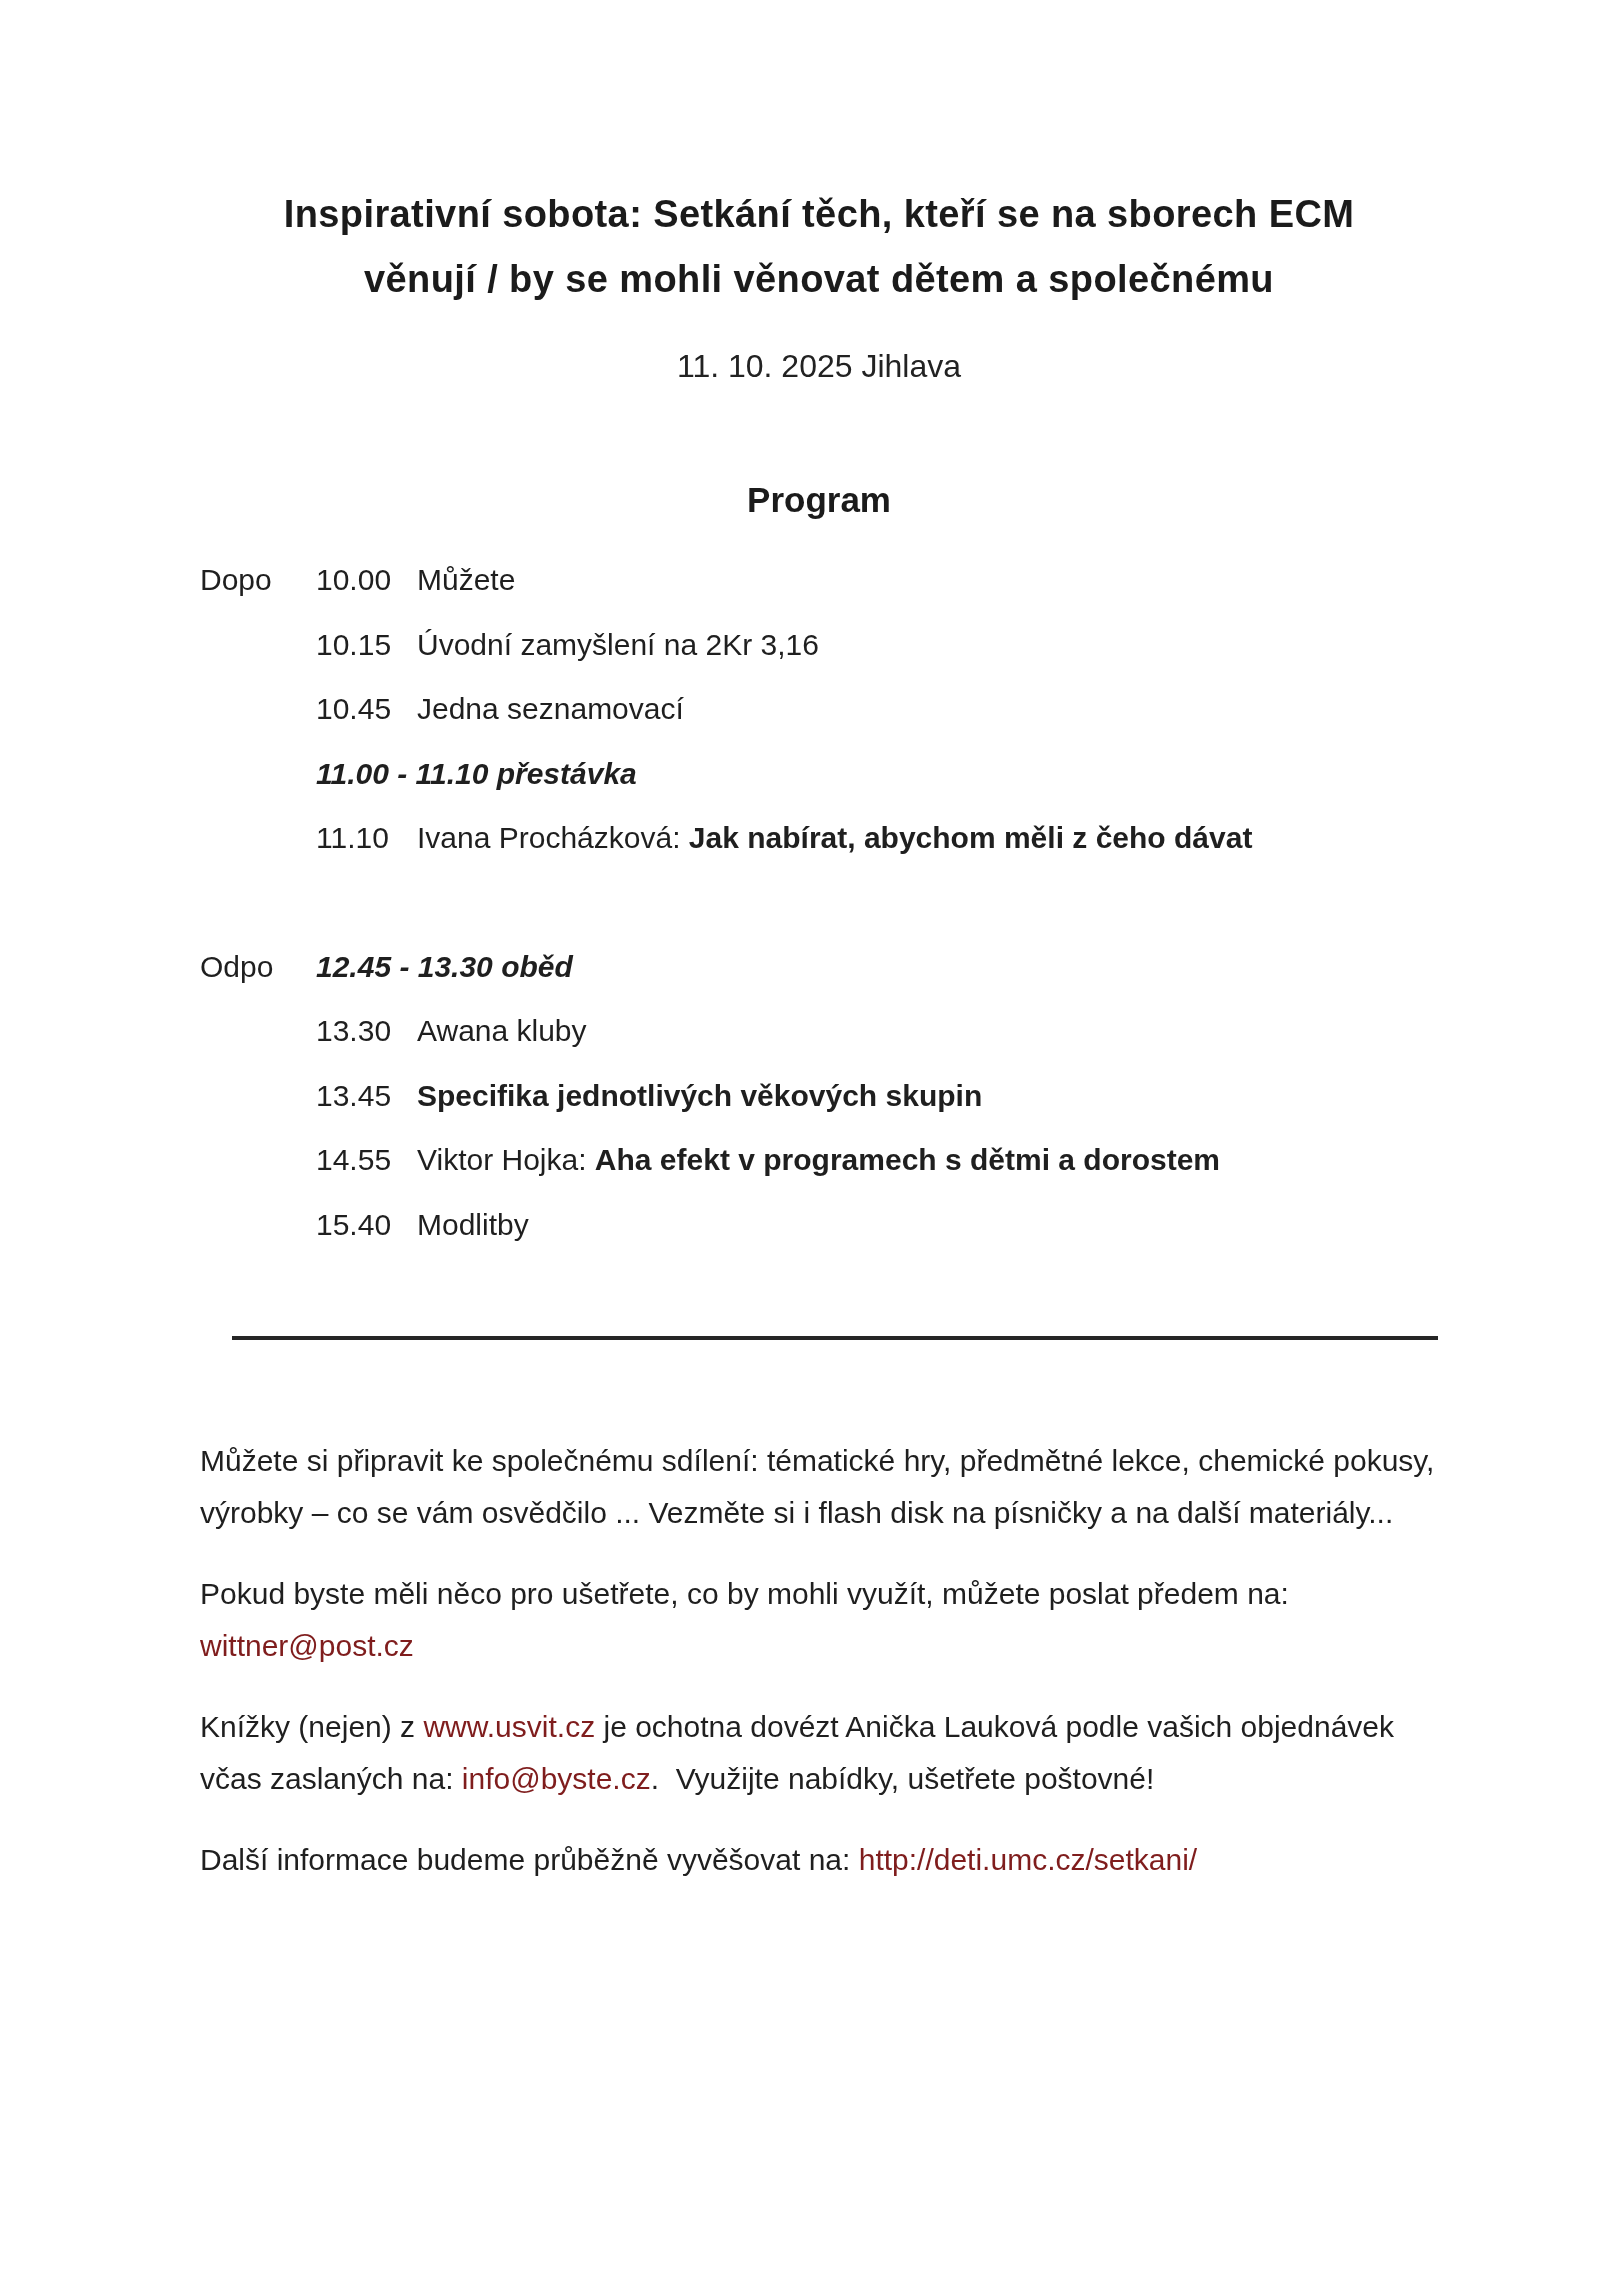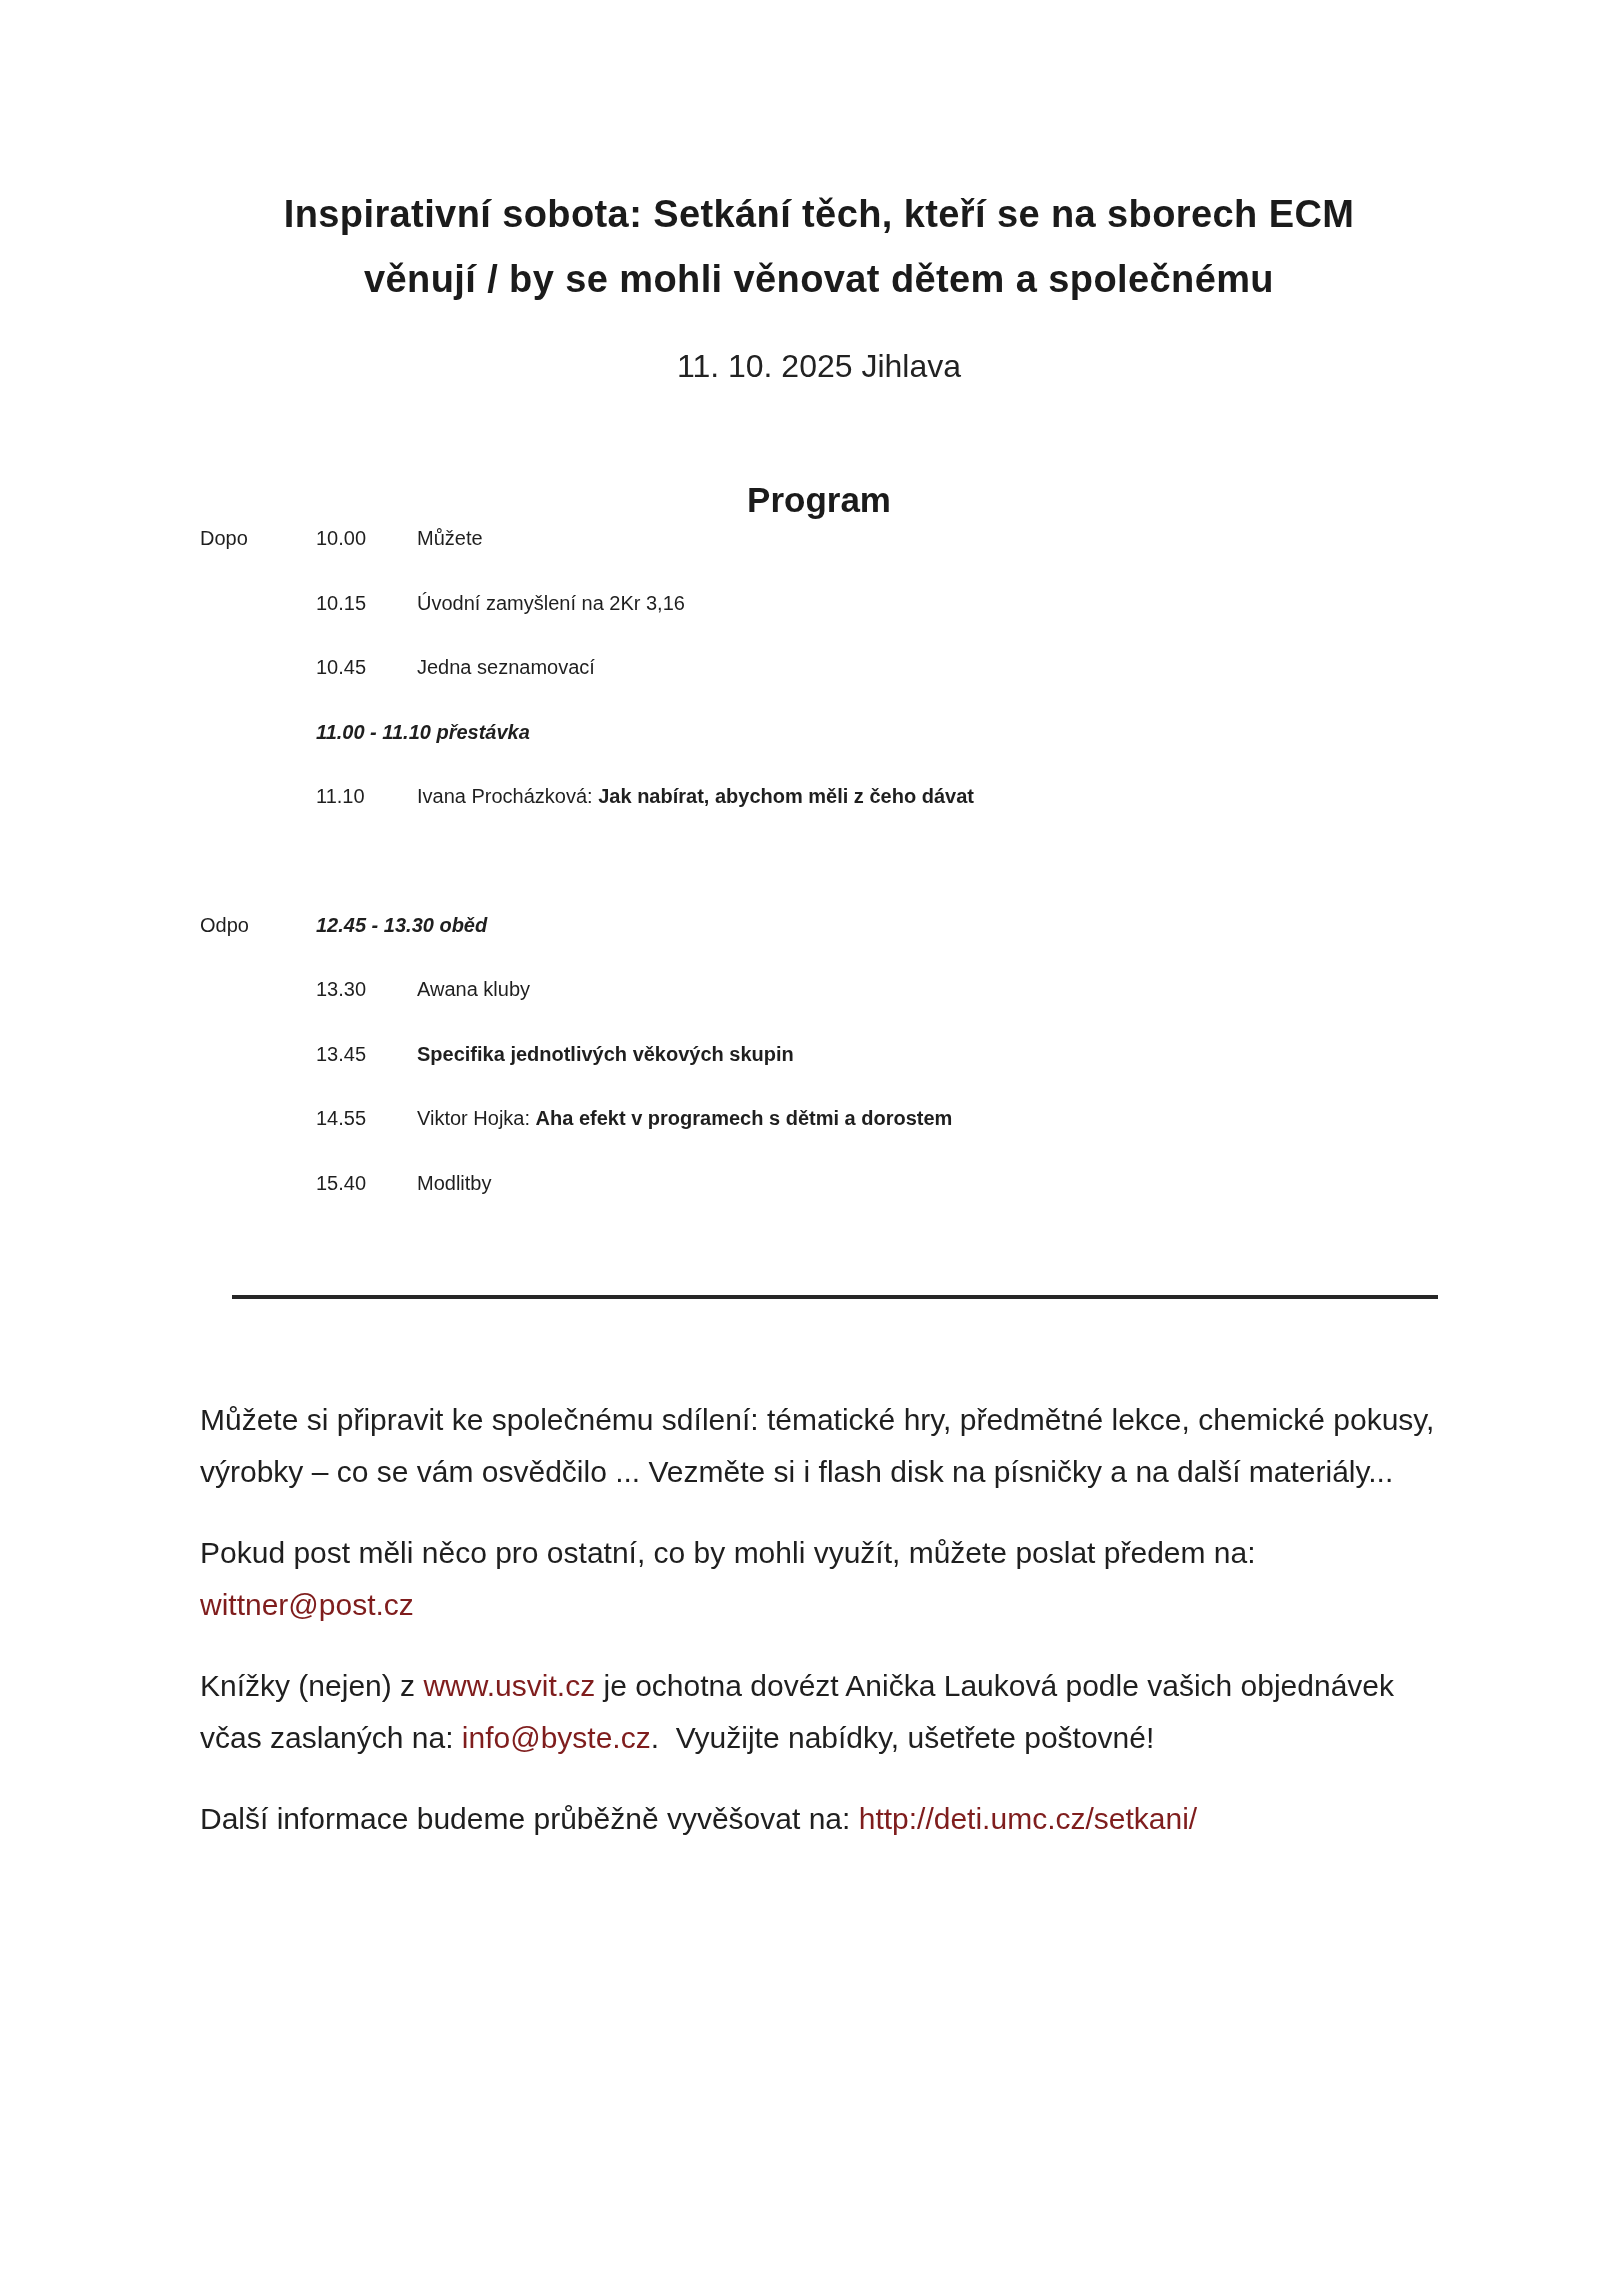--- a/index.html
+++ b/index.html
@@ -42,21 +42,22 @@
   }
   .program-heading {
     margin-top: 96px;
     text-align: center;
     font-weight: bold;
     font-size: 35px;
     line-height: 40px;
     color: #1b1b1b;
   }
   .schedule {
-    font-size: 20px;
+    margin-top: 41px;
+    font-size: 30px;
   }
   .s-row {
     display: flex;
     align-items: baseline;
     min-height: 37px;
     line-height: 37px;
     margin-bottom: 27.5px;
   }
   .cell-label { width: 116px; flex: none; }
   .cell-time  { width: 101px; flex: none; }
@@ -164,21 +165,21 @@
       </div>
 
     </div>
 
     <div class="divider"></div>
 
     <div class="notes">
 
       <p><span>Můžete si připravit ke společnému sdílení: tématické hry, předmětné lekce, chemické pokusy, výrobky – co se vám osvědčilo ... Vezměte si i flash disk na písničky a na další materiály...</span></p>
 
-      <p><span>Pokud post měli něco pro ostatní, co by mohli využít, můžete poslat předem na:</span> <a class="doc-link">wittner@post.cz</a></p>
+      <p><span>Pokud byste měli něco pro ušetřete, co by mohli využít, můžete poslat předem na:</span> <a class="doc-link">wittner@post.cz</a></p>
 
       <p><span>Knížky (nejen) z</span> <a class="doc-link">www.usvit.cz</a> <span>je ochotna dovézt Anička Lauková podle vašich objednávek včas zaslaných na:</span> <a class="doc-link">info@byste.cz</a><span>.&nbsp; Využijte nabídky, ušetřete poštovné!</span></p>
 
       <p><span>Další informace budeme průběžně vyvěšovat na:</span> <a class="doc-link">http://deti.umc.cz/setkani/</a></p>
 
     </div>
 
   </div>
 </div>
 

